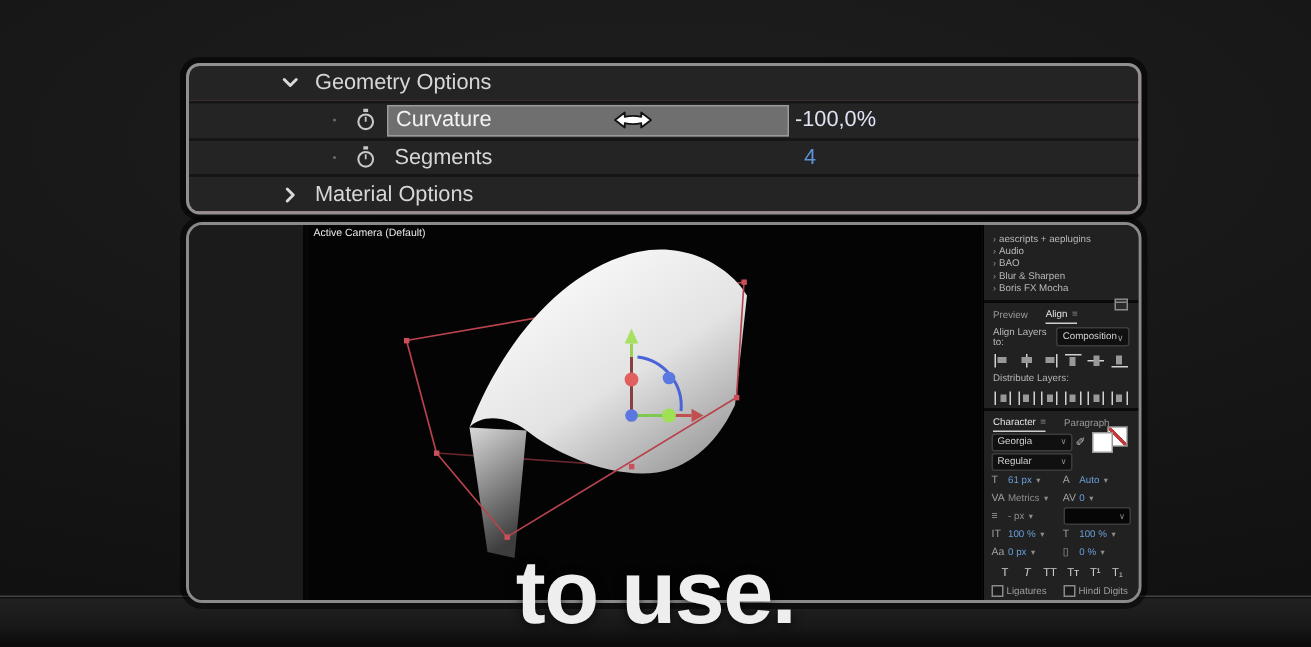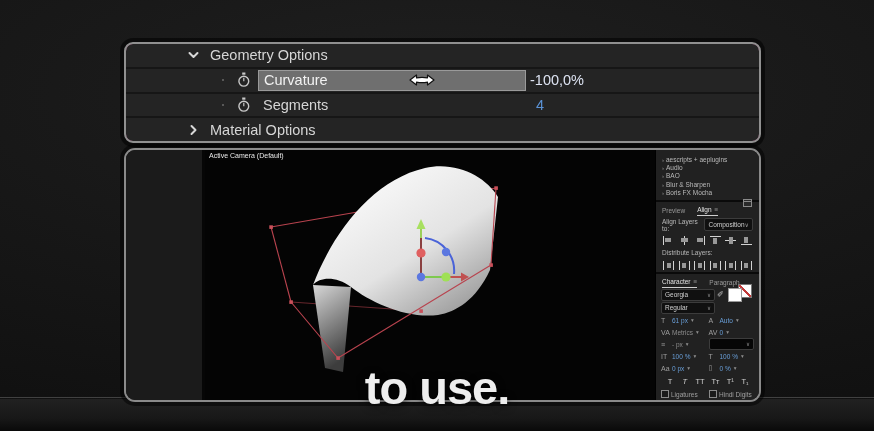--- a/index.html
+++ b/index.html
@@ -99,21 +99,21 @@
   .stroke-style-dd{background:#060606;border:1px solid #3c3c3c;border-radius:2px;height:10px;flex:1;
                    display:flex;align-items:center;justify-content:flex-end;padding:0 3px;color:#9a9a9a;}
   .faux-row{justify-content:space-between;padding:0 10px;color:#cfcfcf;font-size:7.5px;height:14px;}
   .faux-btn{min-width:8px;text-align:center;}
   .faux-btn:nth-child(2){font-style:italic;}
   .check-row{color:#9f9f9f;gap:3px;}
   .checkbox{width:6px;height:6px;border:1px solid #8a8a8a;background:#1a1a1a;display:inline-block;}
 
   
   .caption{position:absolute;left:0;right:0;top:360px;text-align:center;z-index:5;
-           font-size:47px;font-weight:bold;color:#eeeeee;letter-spacing:-1px;
+           font-size:60px;font-weight:bold;color:#eeeeee;letter-spacing:-1px;
            text-shadow:0 2px 8px rgba(0,0,0,.65);}
 </style>
 </head>
 <body>
 
 <div class="stage"></div>
 <div class="hairline"></div>
 <div class="bottom-strip"></div>
 
 <div class="props-panel">

